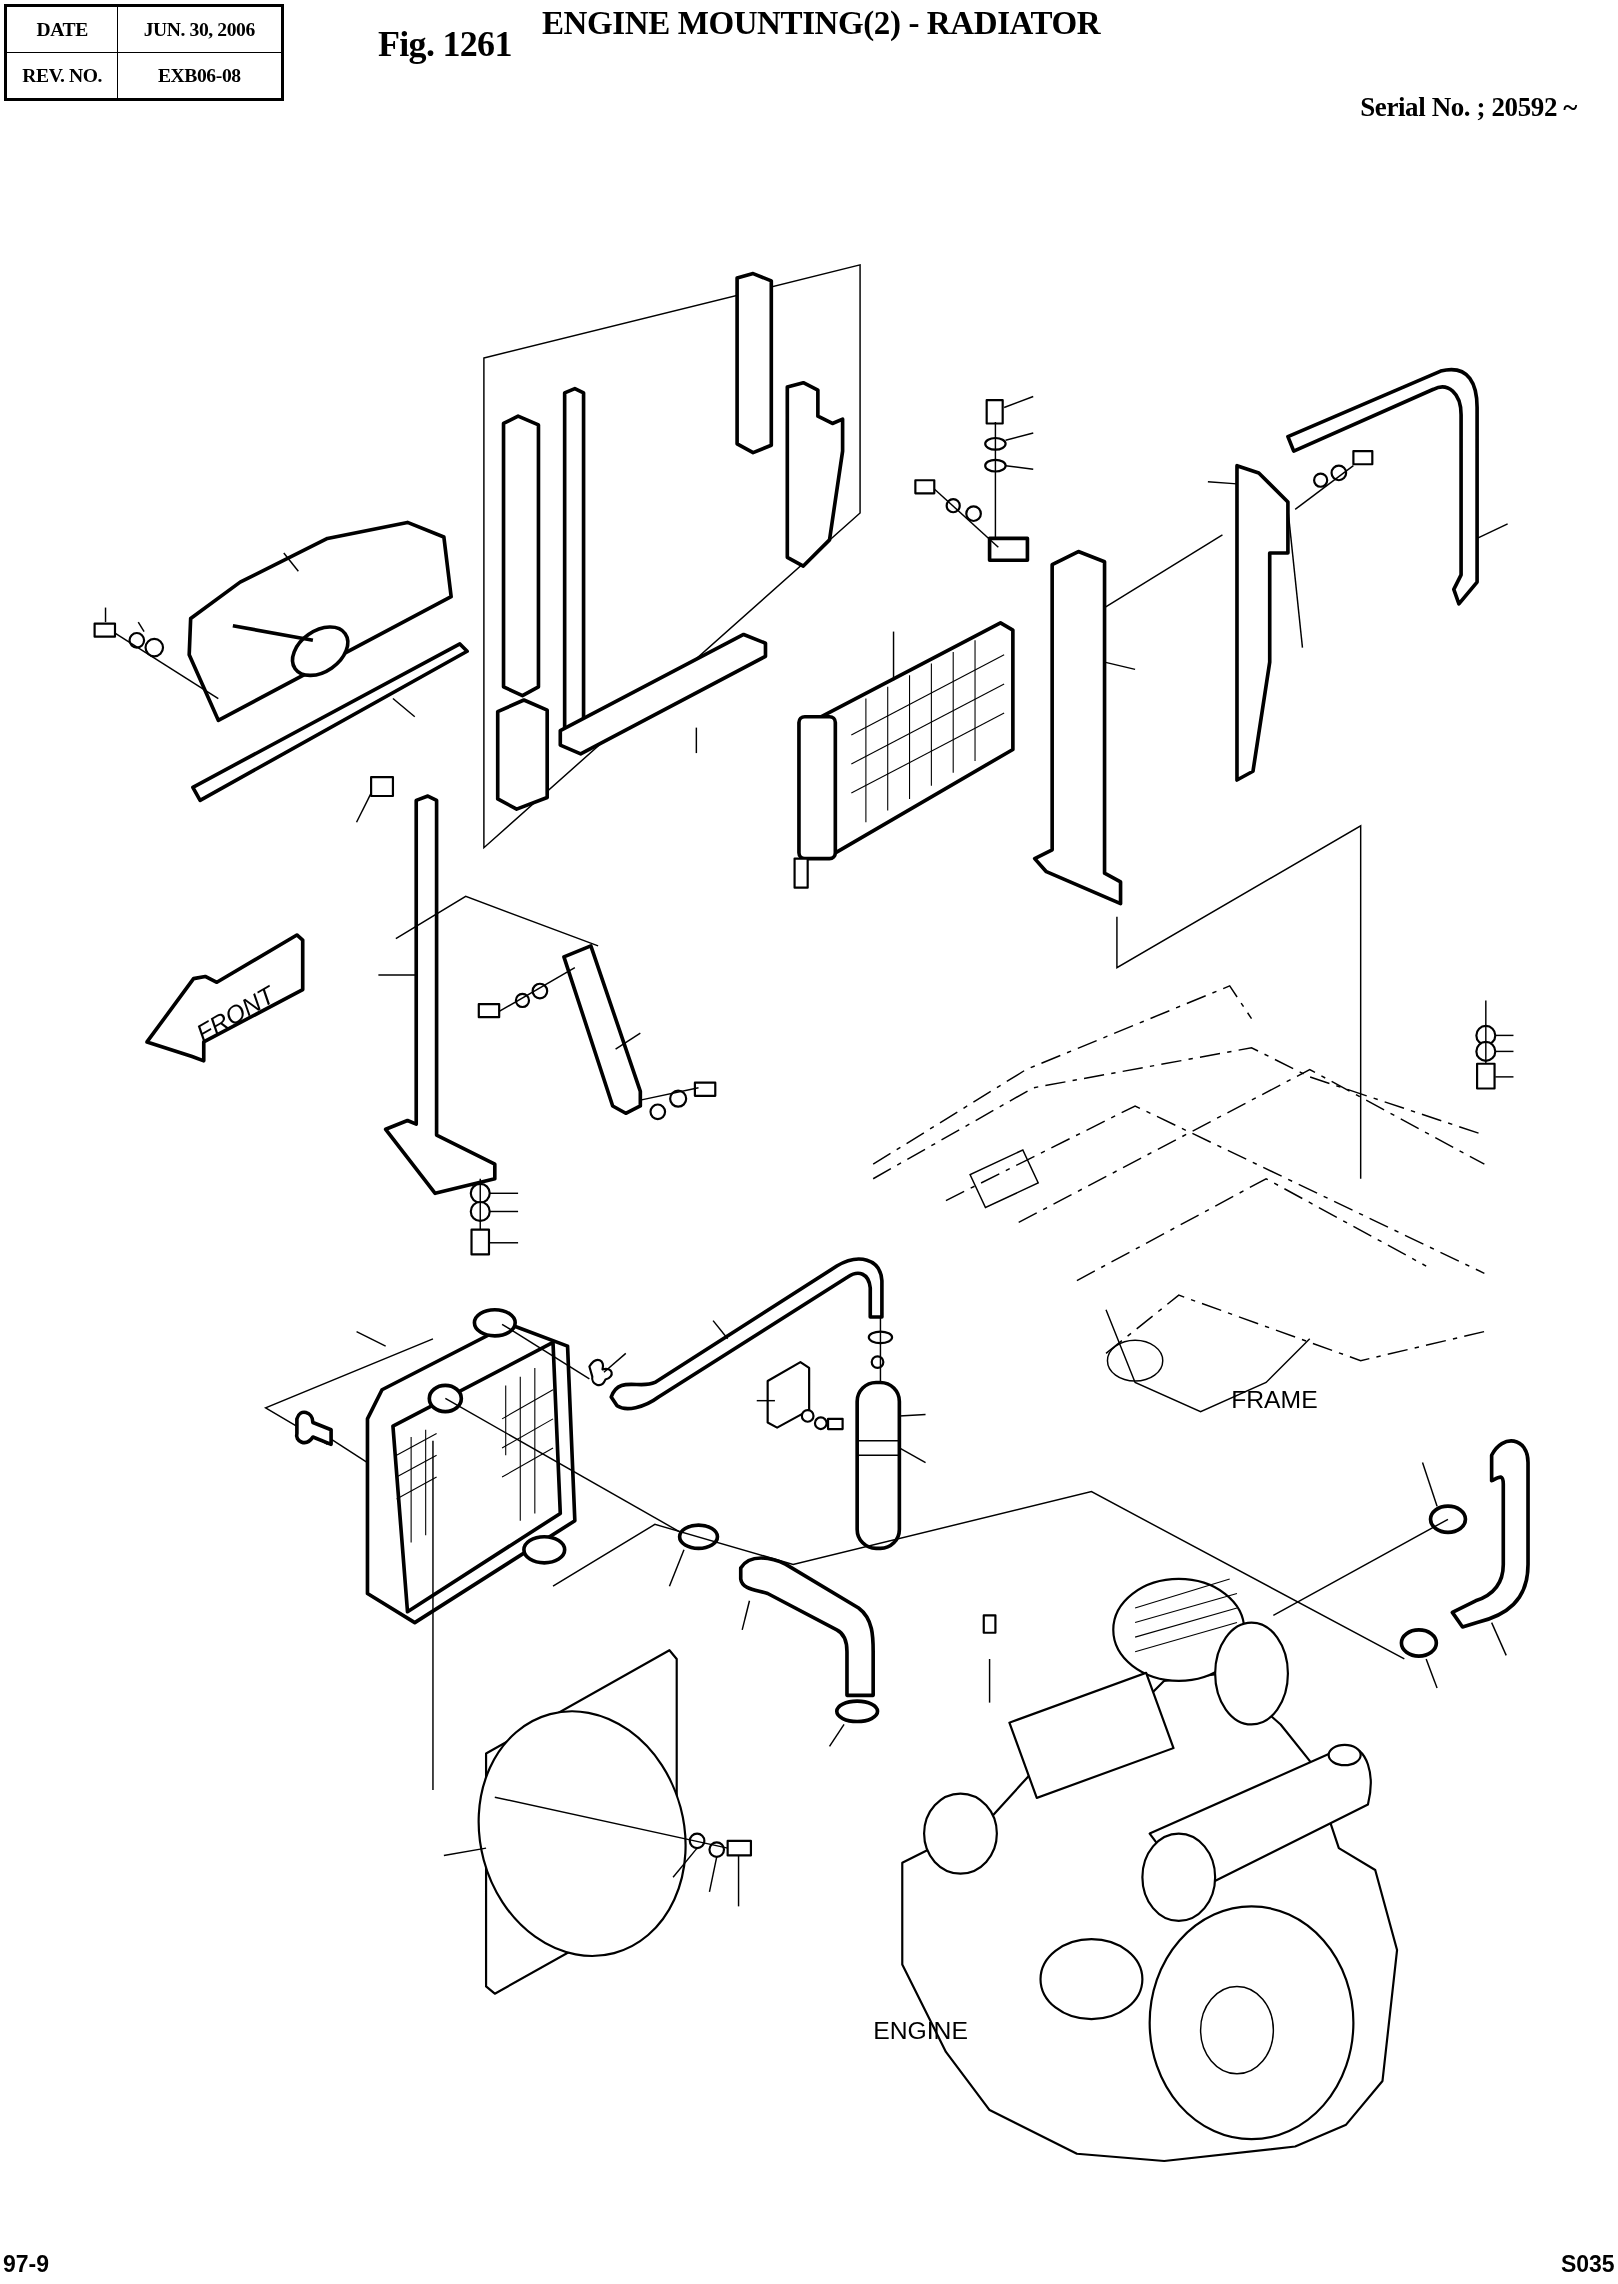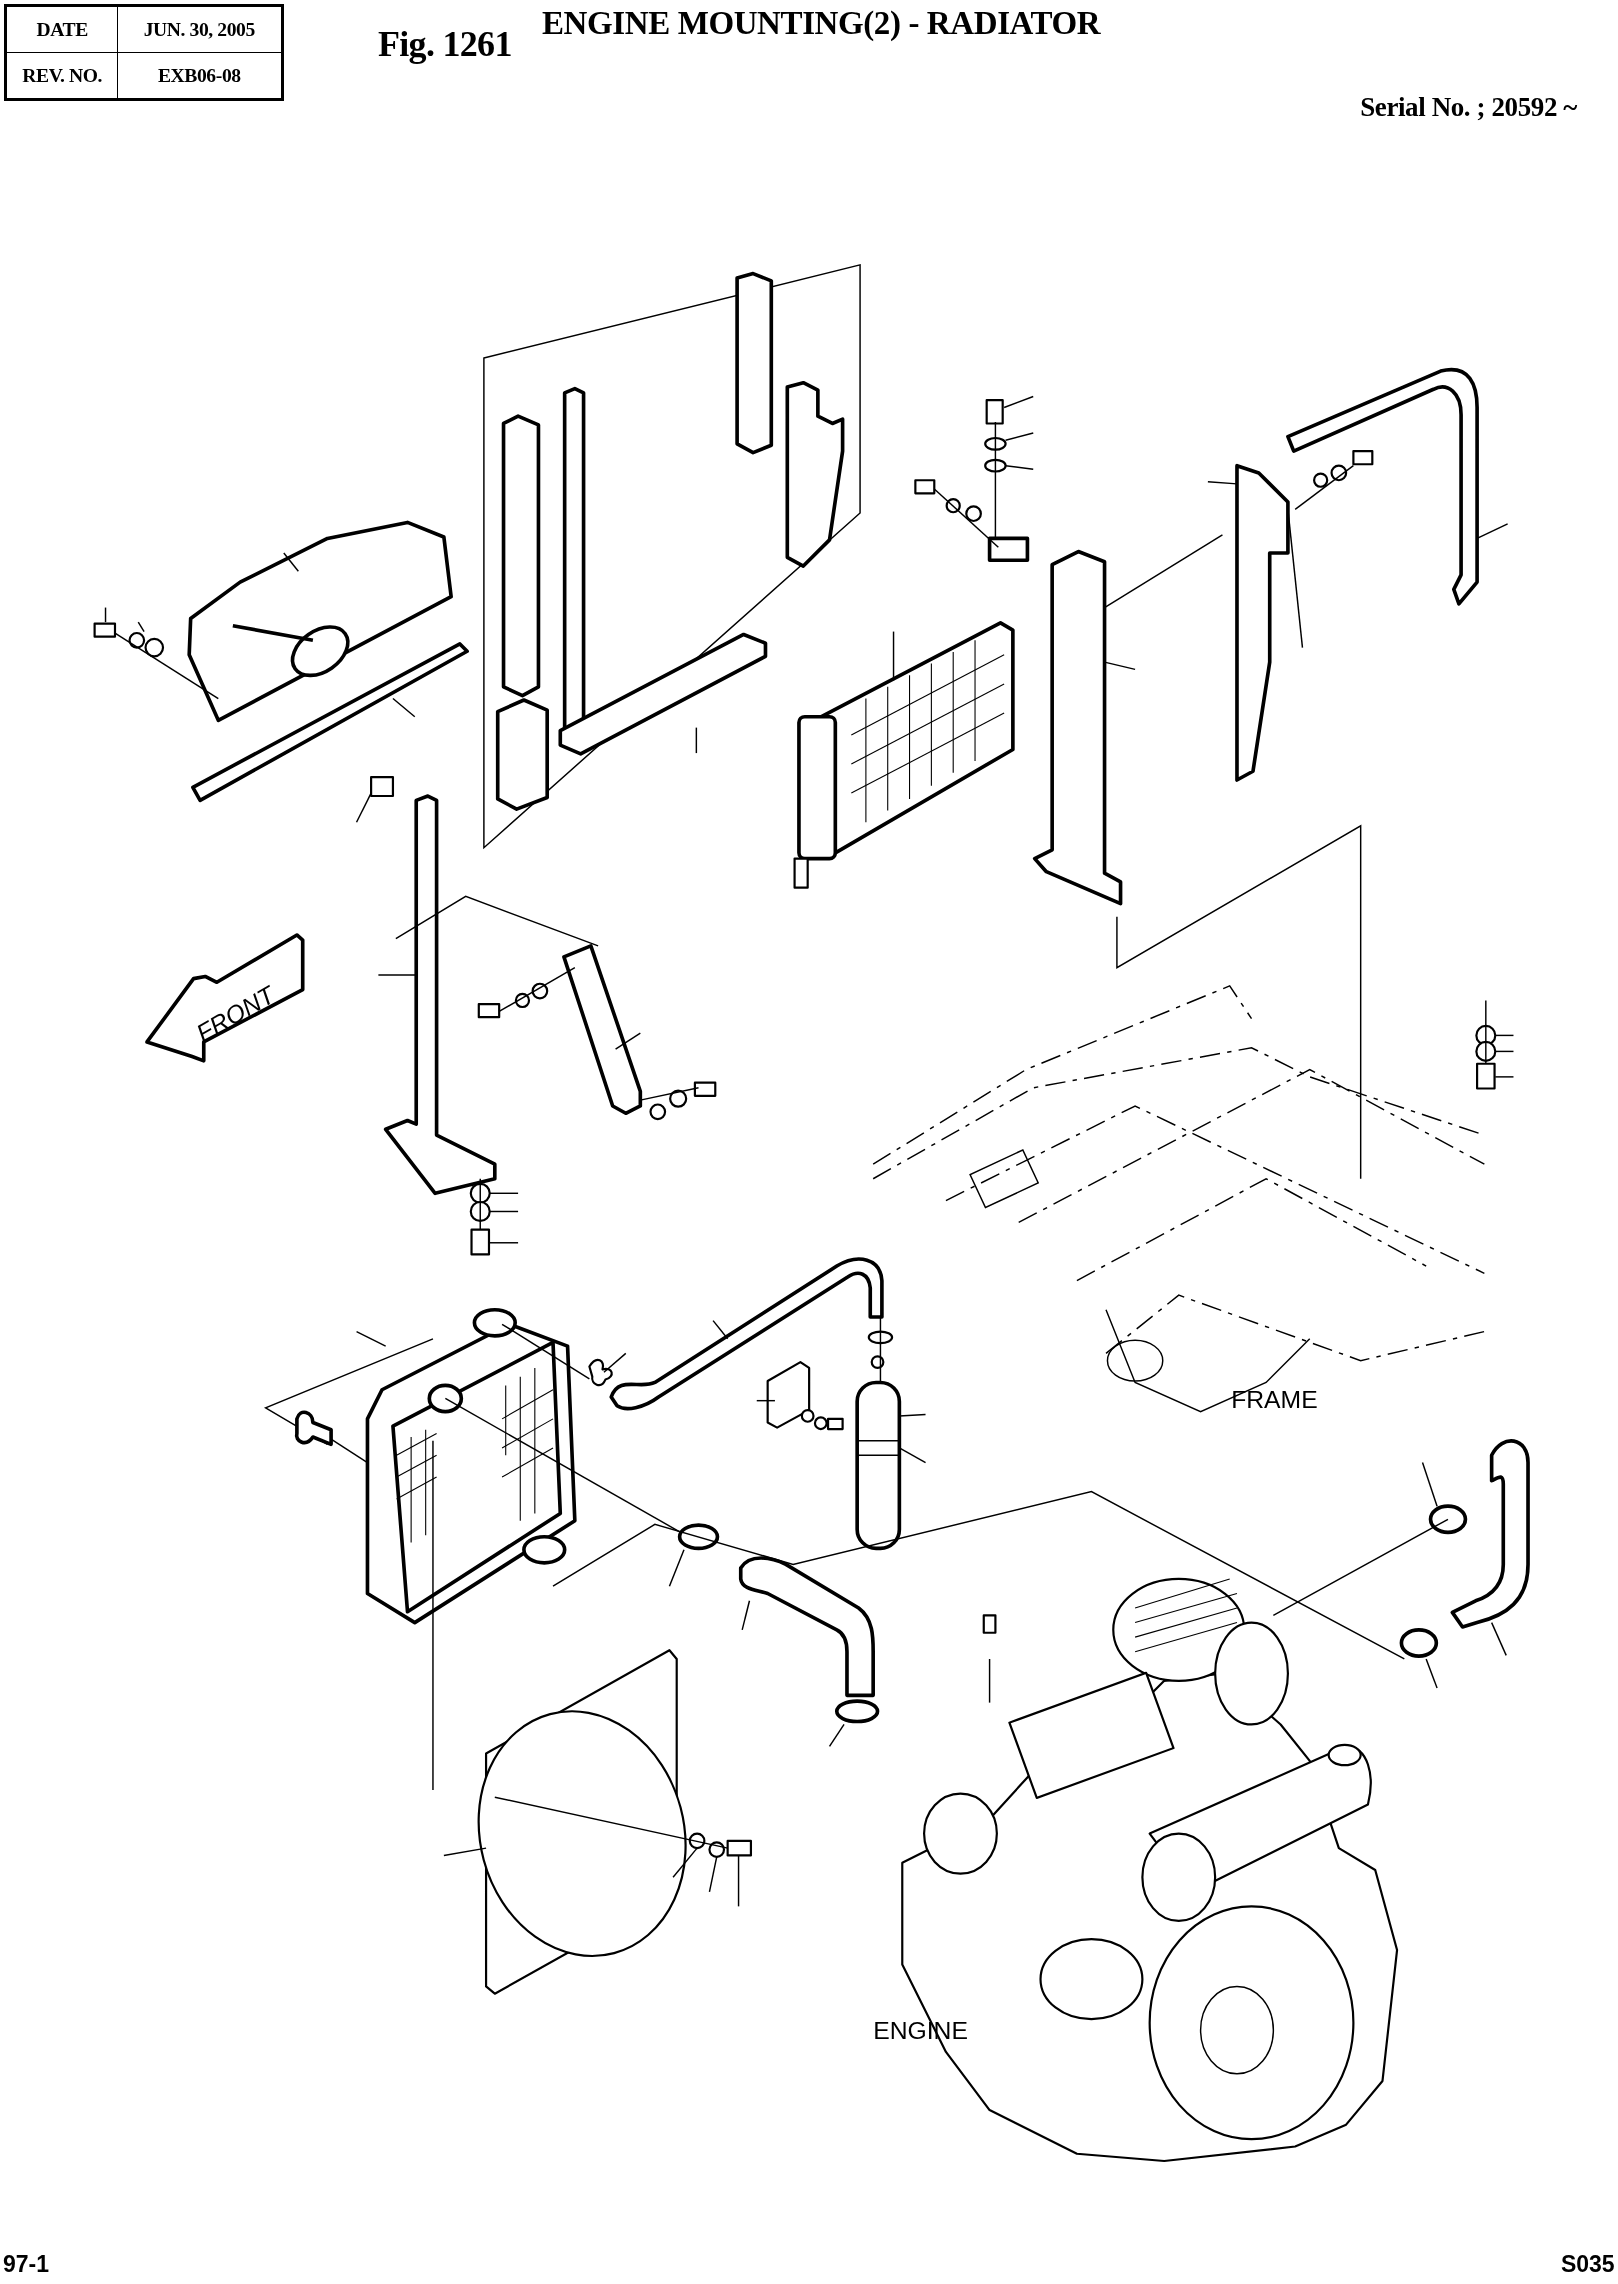--- a/index.html
+++ b/index.html
@@ -21,21 +21,21 @@
   .dash { stroke: #000; stroke-width: 2; fill: none; stroke-dasharray: 28 10 6 10; }
   .mesh { stroke: #000; stroke-width: 1.5; fill: none; }
 </style>
 </head>
 <body>
 
 <table class="hdr-table">
   <tbody>
       <tr>
     <td class="k">DATE</td>
-    <td class="v">JUN. 30, 2005</td>
+    <td class="v">JUN. 30, 2006</td>
   </tr>
   <tr>
     <td class="k">REV. NO.</td>
     <td class="v">EXB06-08</td>
   </tr>
 </tbody>
   </table>
 
 <div class="fig-no">Fig. 1261</div>
 <div class="title">
@@ -277,15 +277,15 @@
     <circle class="med" cx="958" cy="2530" r="10"></circle>
     <circle class="med" cx="985" cy="2542" r="10"></circle>
     <rect class="med" x="1000" y="2530" width="32" height="20"></rect>
     <line class="thin" x1="680" y1="2470" x2="1000" y2="2540"></line>
     <line class="thin" x1="958" y1="2540" x2="925" y2="2580"></line>
     <line class="thin" x1="985" y1="2552" x2="975" y2="2600"></line>
     <line class="thin" x1="1015" y1="2550" x2="1015" y2="2620"></line>
   </g>
 </svg>
 
-<div class="footer-left">97-1</div>
+<div class="footer-left">97-9</div>
 <div class="footer-right">S035</div>
 
 
 </body></html>

